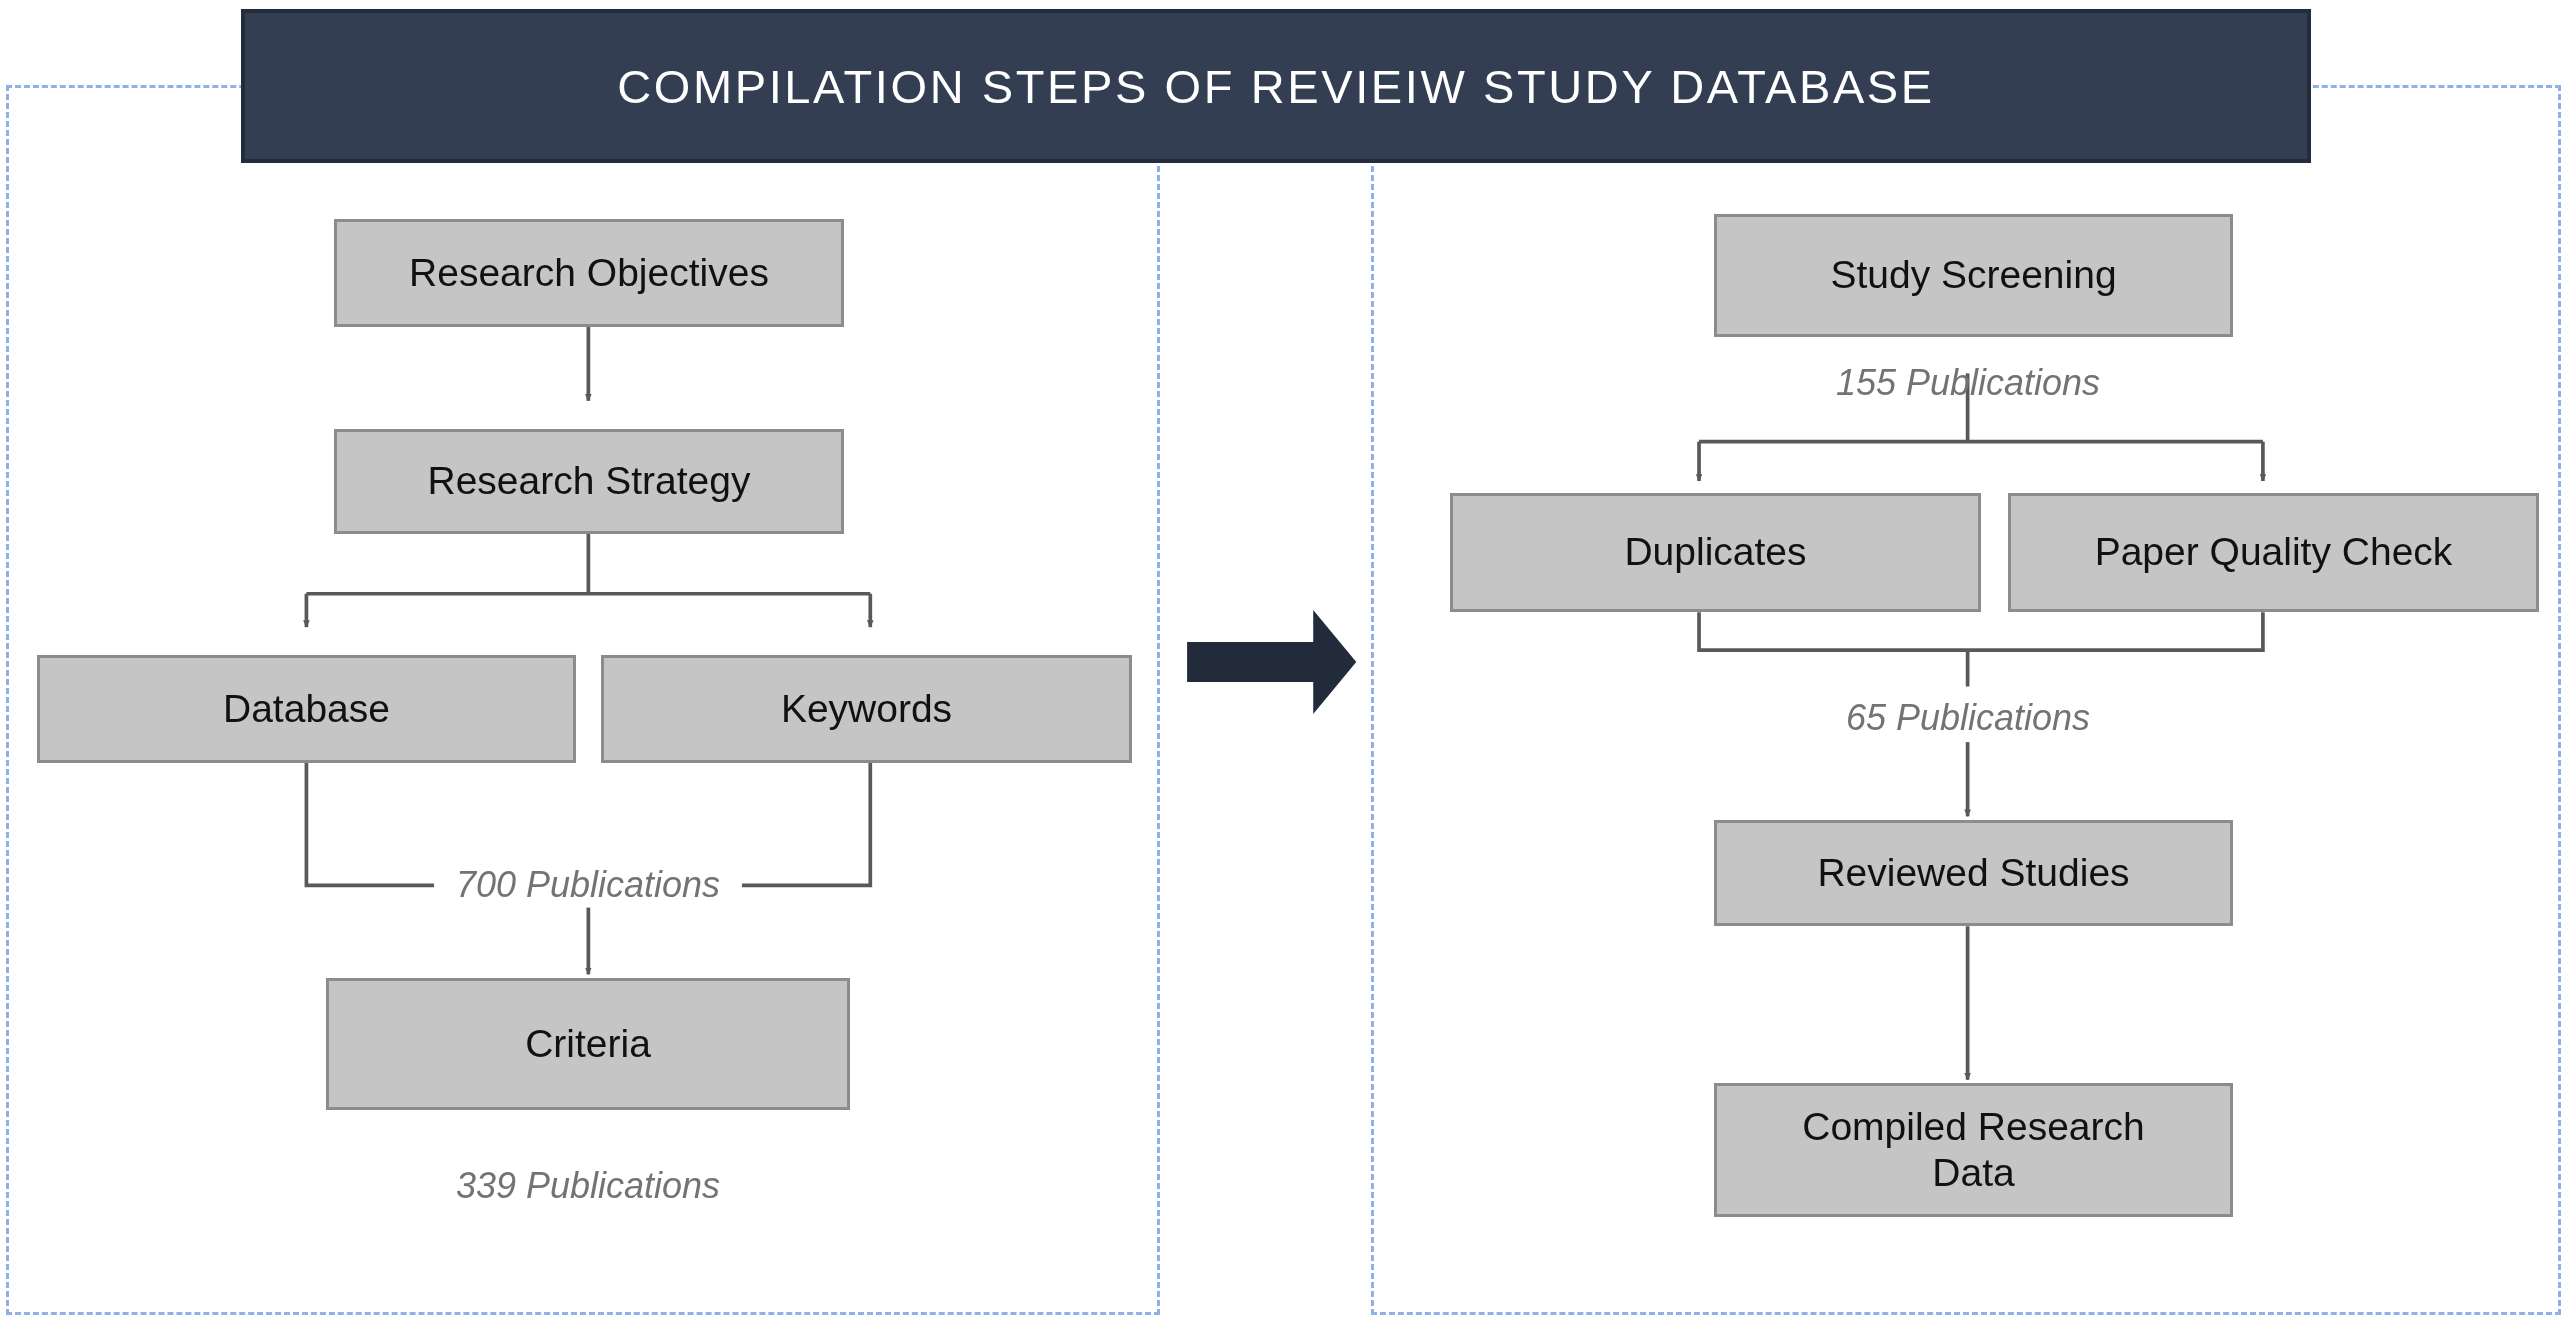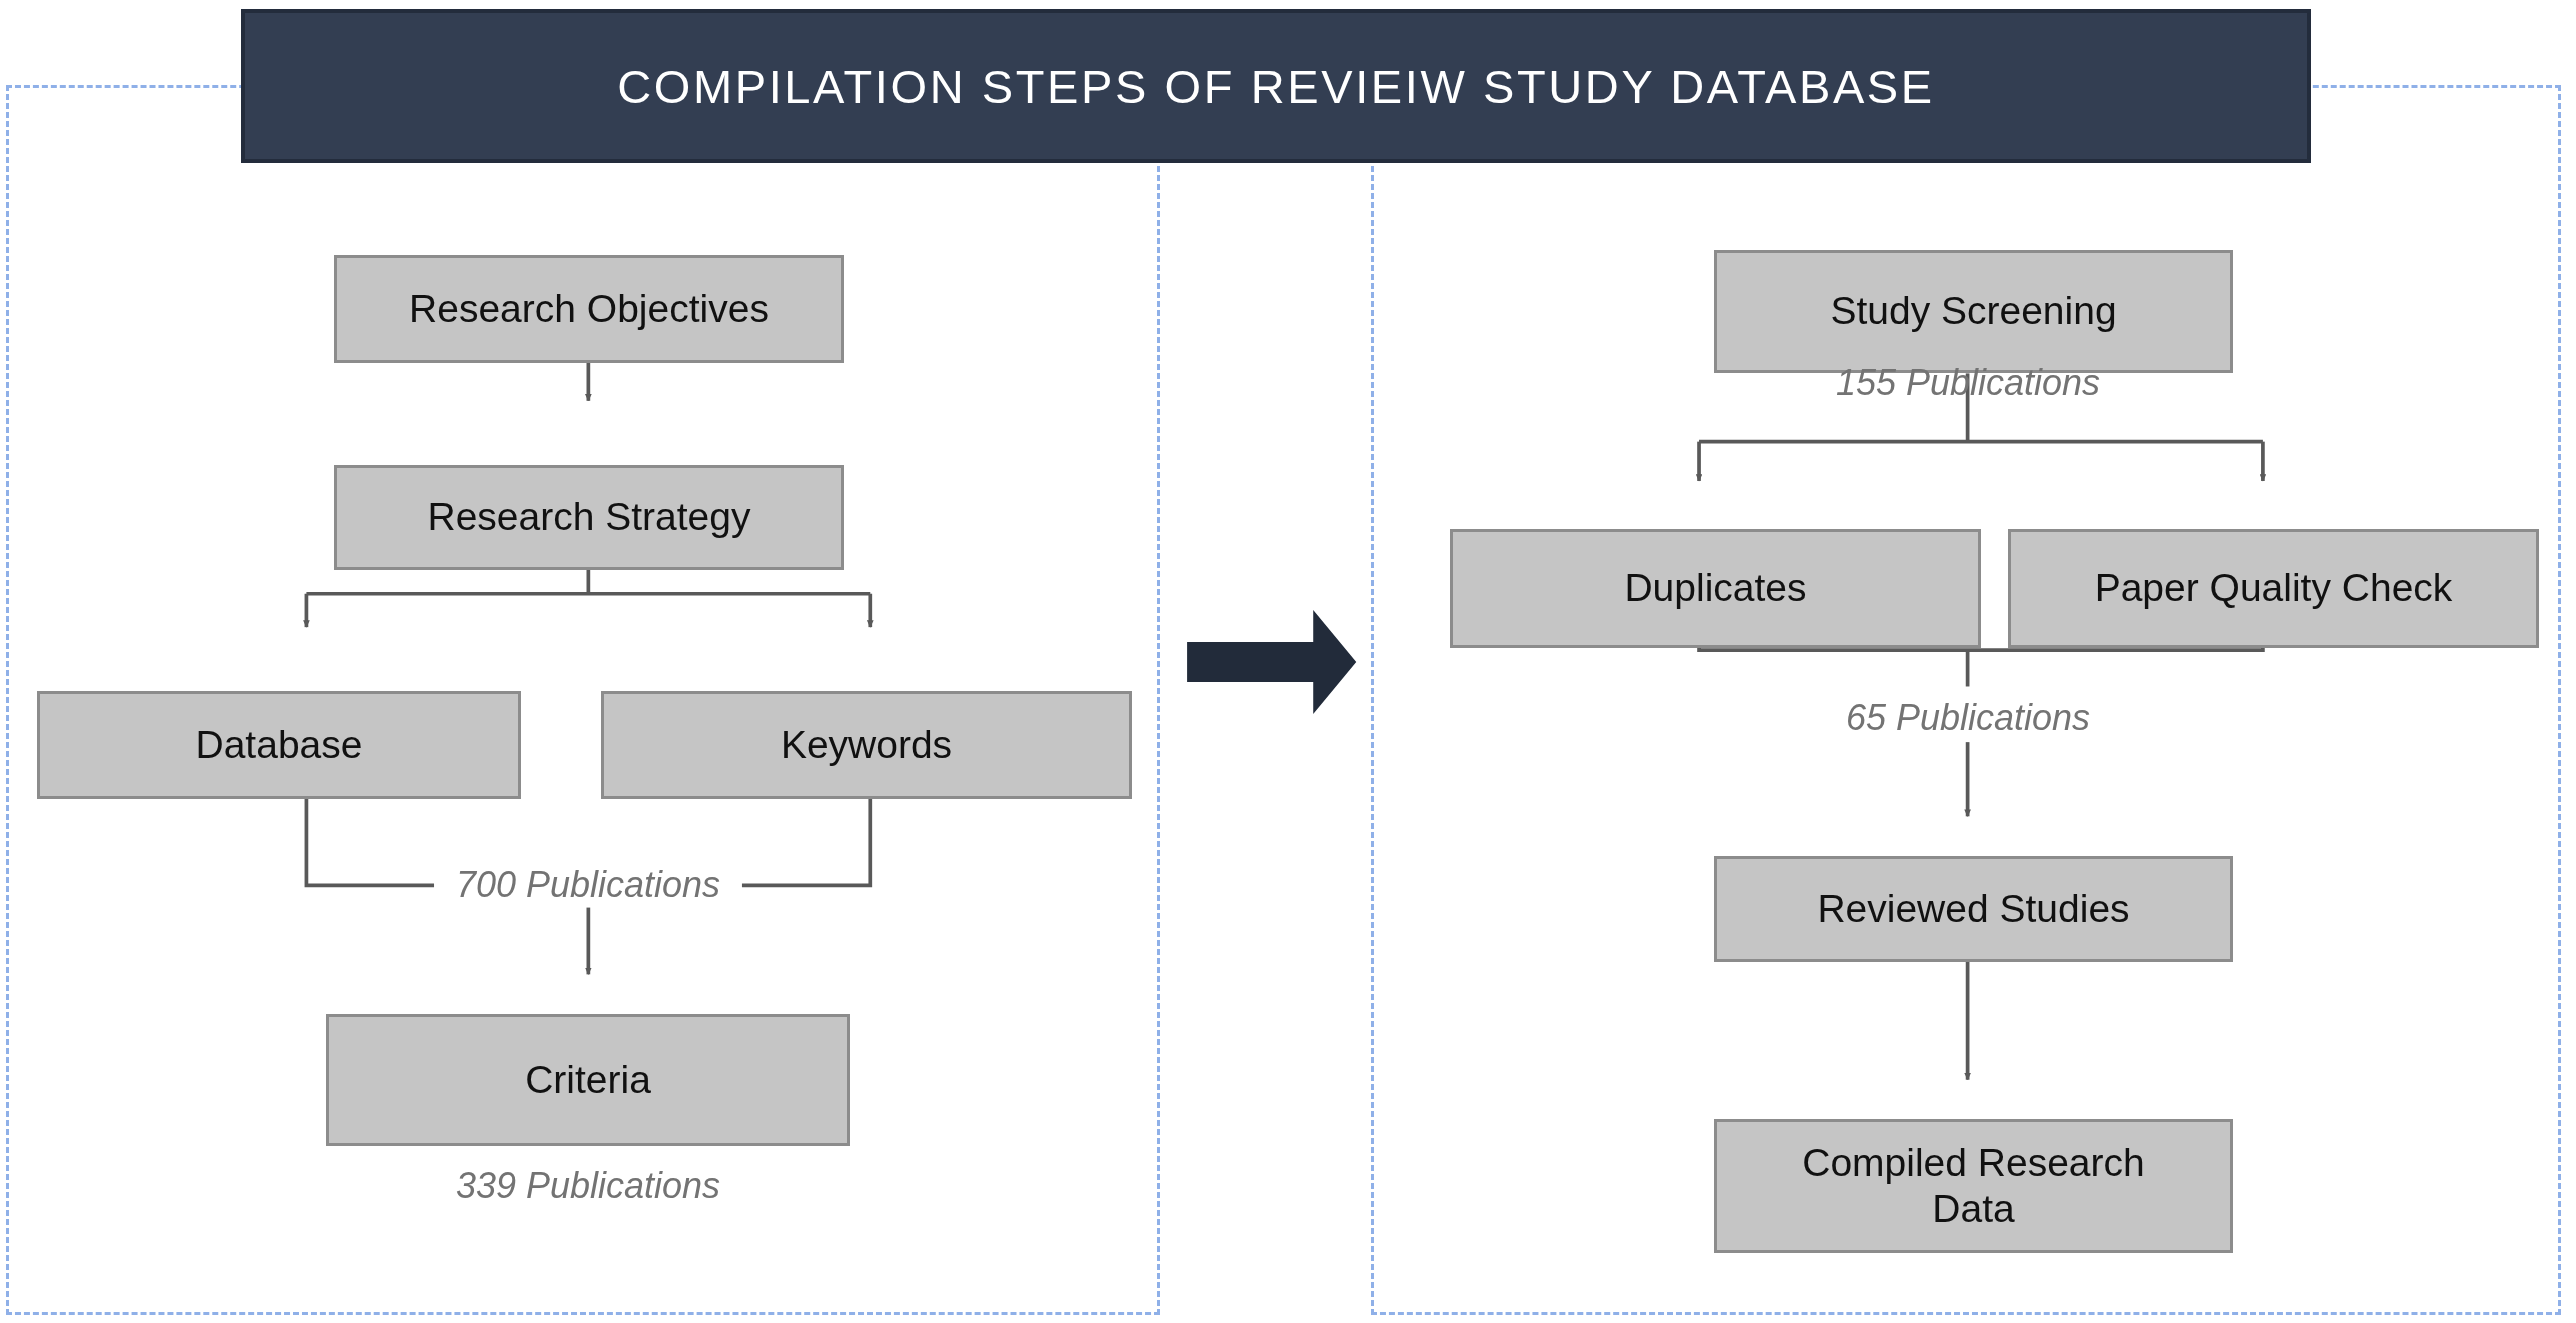--- a/index.html
+++ b/index.html
@@ -56,21 +56,20 @@
     box-sizing: border-box;
     display: flex;
     align-items: center;
     justify-content: center;
     text-align: center;
     color: #111111;
     font-family: "Liberation Sans", sans-serif;
     font-size: 39px;
     line-height: 1.18;
     padding: 3px 14px;
-    margin-top: 36px;
   }
   .node span { display: block; width: 100%; }
 
   .caption {
     position: absolute;
     font-family: "Liberation Sans", sans-serif;
     font-style: italic;
     font-size: 36px;
     color: #737373;
     white-space: nowrap;
@@ -131,21 +130,21 @@
   </svg>
 
   <div class="node" style="left:334px; top:219px; width:510px; height:108px;">
     <span>Research Objectives</span>
   </div>
 
   <div class="node" style="left:334px; top:429px; width:510px; height:105px;">
     <span>Research Strategy</span>
   </div>
 
-  <div class="node" style="left:37px; top:655px; width:484px; height:108px;">
+  <div class="node" style="left:37px; top:655px; width:539px; height:108px;">
     <span>Database</span>
   </div>
 
   <div class="node" style="left:601px; top:655px; width:531px; height:108px;">
     <span>Keywords</span>
   </div>
 
   <div class="node" style="left:326px; top:978px; width:524px; height:132px; flex-direction:column;">
     <span>Criteria</span>
   </div>

